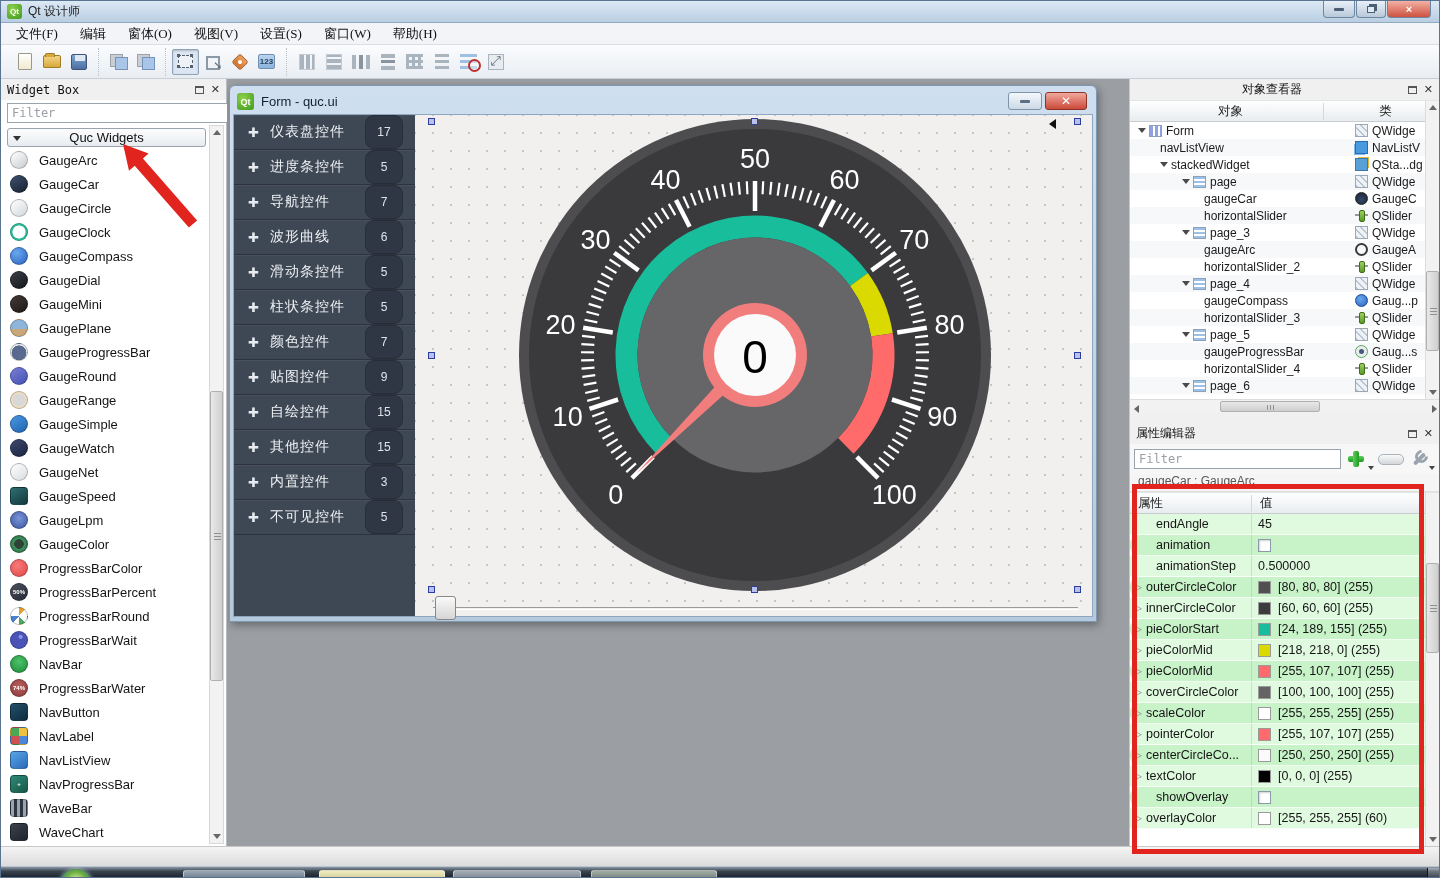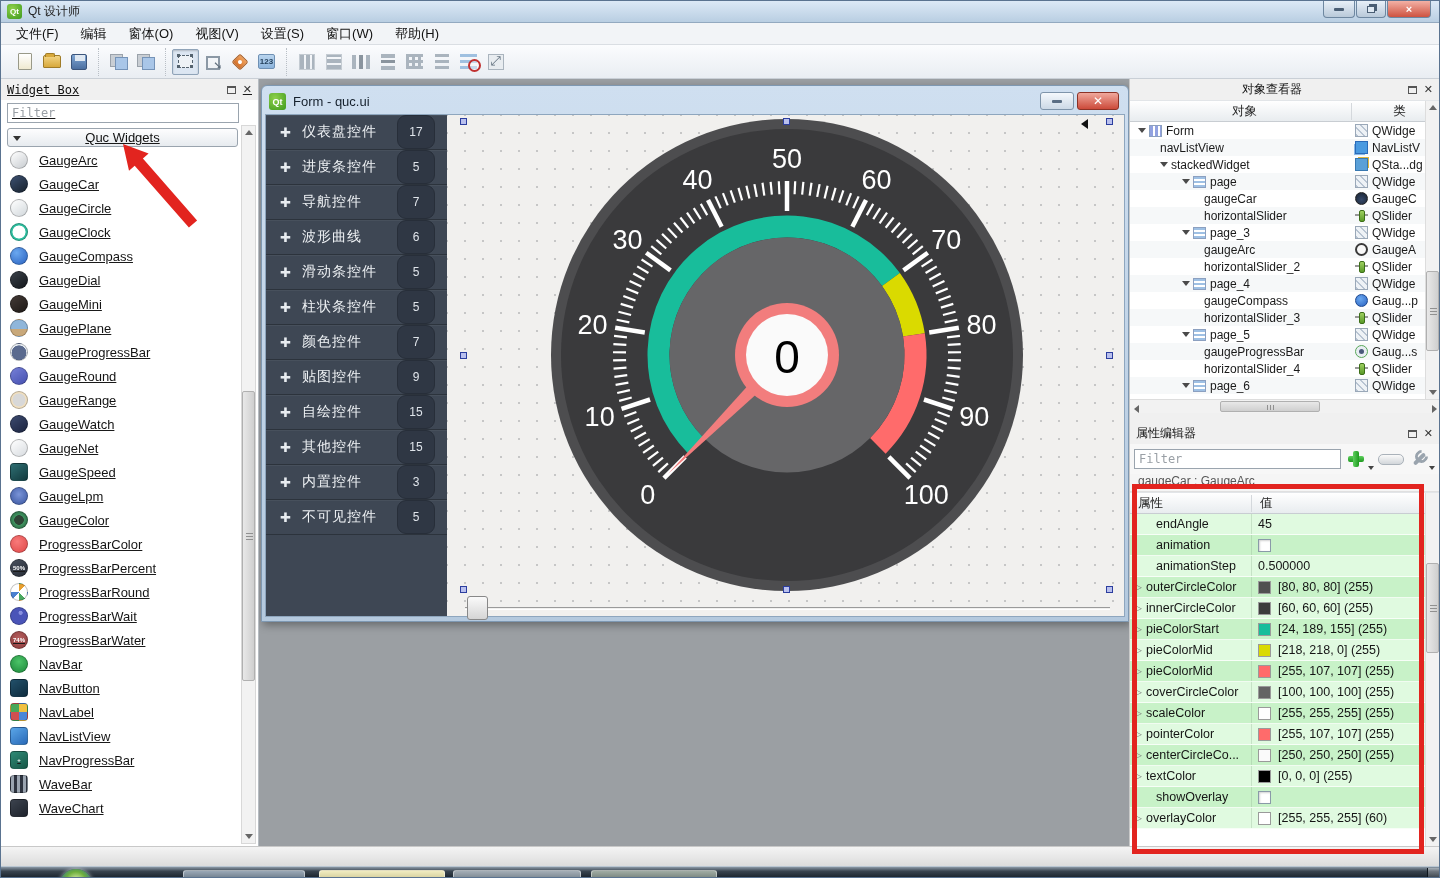--- a/index.html
+++ b/index.html
@@ -16,21 +16,21 @@
   .win-btns{position:absolute;top:0;right:8px;display:flex;}
   .wbtn{height:17px;border:1px solid #6e87a0;border-top:none;border-radius:0 0 4px 4px;
         background:linear-gradient(#e8f0f8,#b9c9d9);display:flex;align-items:center;justify-content:center;
         margin-left:1px;color:#33465c;font-size:11px;}
   .wbtn.min{width:32px;} .wbtn.rest{width:30px;} 
   .wbtn.close{width:44px;background:linear-gradient(#f3b1a5,#ce5240);color:#fff;font-weight:bold;}
   .minbar{width:10px;height:3px;background:#4a5e74;border-radius:1px;}
   .restsq{width:8px;height:7px;border:1px solid #4a5e74;background:#dfe9f2;box-shadow:2px -2px 0 -0px #4a5e74;}
   
   .menubar{height:22px;background:#f2f4f7;display:flex;align-items:center;border-bottom:1px solid #dadee3;padding-left:4px;}
-  .menu-item{font-size:13px;padding:2px 11px;color:#111;}
+  .menu-item{font-size:13px;padding:2px 11px;color:#111;font-family:Liberation Serif, serif;}
   
   .toolbar{height:34px;background:linear-gradient(#fbfcfe,#e9edf2);border-bottom:1px solid #c9cfd6;
            display:flex;align-items:center;padding-left:4px;}
   .tgroup{display:flex;align-items:center;padding:0 6px;border-left:1px dotted #b9bfc6;height:28px;}
   .tgroup:first-child{border-left:none;}
   .tbtn{width:27px;height:26px;display:flex;align-items:center;justify-content:center;border:1px solid transparent;border-radius:2px;}
   .tbtn.sel{border:1px solid #8fa3b8;background:#dce6f2;box-shadow:inset 0 1px 2px rgba(0,0,0,.2);}
   .ic{display:block;}
   .ic-new{width:14px;height:17px;background:linear-gradient(#fff,#f0ead0);border:1px solid #998;border-radius:1px;}
   .ic-open{width:18px;height:13px;background:linear-gradient(#f2d484,#d8a93c);border:1px solid #a07c28;border-radius:2px 2px 1px 1px;position:relative;}
@@ -54,21 +54,21 @@
   .ic-sv{width:14px;height:16px;background:linear-gradient(0deg,#aab4be 0 4px,transparent 4px 7px,#8a949e 7px 10px,transparent 10px 12px,#aab4be 12px);}
   .ic-grid{width:17px;height:15px;background:repeating-linear-gradient(90deg,#aab4be 0 3px,transparent 3px 6px),repeating-linear-gradient(0deg,#aab4be 0 3px,transparent 3px 6px);}
   .ic-form{width:14px;height:15px;background:repeating-linear-gradient(0deg,#aab4be 0 3px,transparent 3px 6px);}
   .ic-break{width:17px;height:15px;background:repeating-linear-gradient(0deg,#9fc0e0 0 3px,transparent 3px 6px);position:relative;}
   .ic-break::after{content:"";position:absolute;right:-4px;bottom:-3px;width:9px;height:9px;border:2px solid #c03030;border-radius:50%;background:rgba(255,255,255,.4);}
   .ic-adjust{width:16px;height:16px;border:1px solid #aab4be;position:relative;background:#e8ecf0;}
   .ic-adjust::after{content:"⤢";position:absolute;left:2px;top:-2px;font-size:13px;color:#5f6e7c;}
   
   .main-row{display:flex;height:767px;position:relative;}
   
-  .widgetbox{width:258px;background:#fff;border-right:1px solid #b6bcc2;position:relative;display:flex;flex-direction:column;text-decoration:underline;}
+  .widgetbox{width:226px;background:#fff;border-right:1px solid #b6bcc2;position:relative;display:flex;flex-direction:column;}
   .dock-head{height:21px;background:#f0f0f0;display:flex;align-items:center;padding:0 6px;flex:none;}
   .dock-title{font-family:"DejaVu Sans Mono","Liberation Mono",monospace;font-size:12px;color:#111;flex:1;}
   .dk-float{width:9px;height:8px;border:1px solid #555;border-top:2px solid #555;margin-right:7px;}
   .dk-close{font-size:11px;color:#333;font-weight:bold;line-height:1;}
   .filter-input{margin:3px 6px;height:20px;border:1px solid #9aa4ae;font-family:"DejaVu Sans Mono","Liberation Mono",monospace;font-size:12px;padding:0 4px;flex:none;width:232px;}
   .filter-input::placeholder{color:#9aa0a6;}
   .cat-bar{margin:2px 20px 1px 6px;height:19px;border:1px solid #9aa4ae;border-radius:3px;
            background:linear-gradient(#fdfdfe,#e7ebef);display:flex;align-items:center;justify-content:center;position:relative;flex:none;}
   .cat-arrow{position:absolute;left:5px;top:7px;width:0;height:0;border-left:4px solid transparent;border-right:4px solid transparent;border-top:5px solid #333;}
   .cat-label{font-size:13px;color:#111;}
@@ -111,21 +111,21 @@
   .handle{position:absolute;width:7px;height:7px;background:#b9c0ee;border:1px solid #2c3e9e;}
   .slider-groove{position:absolute;left:18px;right:14px;top:492px;height:3px;border-top:1px solid #9a9a9a;border-bottom:1px solid #fff;}
   .slider-handle{position:absolute;left:20px;top:481px;width:21px;height:24px;background:linear-gradient(#fafafa,#d5d5d5);
                  border:1px solid #888;border-radius:3px;}
   .canvas-arrow{position:absolute;left:634px;top:4px;width:0;height:0;border-top:5px solid transparent;border-bottom:5px solid transparent;border-right:7px solid #111;}
   
   .rightcol{width:310px;flex:none;background:#f0f0f0;display:flex;flex-direction:column;border-left:1px solid #c8c8c8;}
   .inspector{height:334px;background:#fff;position:relative;display:flex;flex-direction:column;text-align:center;}
   .col-head{height:22px;background:linear-gradient(#ffffff,#e8ecef);border-bottom:1px solid #c8cdd2;border-top:1px solid #e2e5e8;
             display:flex;align-items:center;font-size:12.5px;color:#222;position:relative;flex:none;}
-  .col-head .c1{padding-left:8px;width:222px;border-right:1px solid #d4d8dc;}
+  .col-head .c1{padding-left:8px;width:194px;border-right:1px solid #d4d8dc;}
   .col-head .c2{padding-left:8px;flex:1;}
   .insp-rows{flex:1;overflow:hidden;position:relative;}
   .irow{height:17px;display:flex;align-items:center;font-size:12px;position:relative;}
   .irow:nth-child(even){background:#f6f8f9;}
   .iexp{width:0;height:0;border-left:4px solid transparent;border-right:4px solid transparent;border-top:5px solid #4a4a4a;margin-right:3px;flex:none;}
   .nicon{width:13px;height:12px;margin-right:4px;flex:none;border:1px solid #8ca0c0;}
   .nicon.form{background:repeating-linear-gradient(90deg,#92a2e0 0 3px,#fff 3px 5px);}
   .nicon.page{background:repeating-linear-gradient(0deg,#9ec0e4 0 2px,#fff 2px 4px);}
   .iname{white-space:nowrap;}
   .icls{position:absolute;left:225px;display:flex;align-items:center;white-space:nowrap;}
@@ -156,21 +156,21 @@
   .btn-dd{width:0;height:0;border-left:3px solid transparent;border-right:3px solid transparent;border-top:4px solid #444;align-self:flex-end;margin:0 0 4px -4px;}
   .btn-blank{width:26px;height:11px;border:1px solid #aab2ba;border-radius:5px;background:linear-gradient(#fafafa,#d2d6da);}
   .btn-wrench{width:22px;height:22px;position:relative;}
   .btn-wrench::before{content:"";position:absolute;left:4px;top:9px;width:15px;height:4px;background:#9aa4ae;border-radius:2px;transform:rotate(-45deg);}
   .btn-wrench::after{content:"";position:absolute;right:1px;top:2px;width:7px;height:7px;border:3px solid #9aa4ae;border-radius:50%;border-top-color:transparent;transform:rotate(45deg);}
   .obj-line{height:18px;background:#f5f5f5;border-bottom:1px solid #e0e0e0;font-size:12px;color:#555;padding-left:8px;overflow:hidden;flex:none;}
   .prop-colhead{height:22px;}
   .prop-colhead .c1{width:122px;}
   .prop-rows{flex:1;overflow:hidden;position:relative;}
   .pr{height:21px;display:flex;align-items:center;font-size:12.5px;position:relative;border-bottom:1px solid rgba(255,255,255,.75);}
-  .pr.lt{background:#e0fae0;} .pr.dk{background:#c8f2c8;}
+  .pr.lt{background:#e0fae0;} .pr.dk{background:#c8f2c8;border-radius:9px;}
   .pr::after{content:"";position:absolute;left:121px;top:0;bottom:0;width:1px;background:rgba(150,180,150,.35);}
   .pexp{width:11px;margin-left:5px;color:#777;font-size:9px;flex:none;}
   .pname{margin-left:10px;white-space:nowrap;color:#151515;}
   .pr .pexp + .pname{margin-left:0;}
   .pvalcell{position:absolute;left:128px;display:flex;align-items:center;}
   .swatch{width:13px;height:13px;border:1px solid #9a9a9a;margin-right:7px;flex:none;}
   .pval{white-space:nowrap;color:#151515;}
   .cb{width:13px;height:13px;background:#fff;border:1px solid #8a9aa8;box-shadow:inset 1px 1px 2px rgba(0,0,0,.18);}
   .prop-vscroll{position:absolute;right:0;top:70px;bottom:0;width:14px;background:#f2f2f2;border-left:1px solid #ddd;}
   
@@ -328,20 +328,24 @@
           </div>
           <div class="wb-item">
             <span class="wicon circle" style="background: linear-gradient(145deg, rgb(118, 128, 216), rgb(70, 80, 176));"></span>
             <span class="wb-label">GaugeRound</span>
           </div>
           <div class="wb-item">
             <span class="wicon circle" style="background: radial-gradient(circle, rgb(216, 216, 216) 55%, rgb(240, 223, 192) 60%);"></span>
             <span class="wb-label">GaugeRange</span>
           </div>
           <div class="wb-item">
+            <span class="wicon circle" style="background: linear-gradient(145deg, rgb(74, 150, 228), rgb(31, 100, 174));"></span>
+            <span class="wb-label">GaugeSimple</span>
+          </div>
+          <div class="wb-item">
             <span class="wicon circle" style="background: linear-gradient(145deg, rgb(60, 74, 110), rgb(28, 36, 64));"></span>
             <span class="wb-label">GaugeWatch</span>
           </div>
           <div class="wb-item">
             <span class="wicon circle" style="background: linear-gradient(145deg, rgb(255, 255, 255), rgb(216, 220, 224));"></span>
             <span class="wb-label">GaugeNet</span>
           </div>
           <div class="wb-item">
             <span class="wicon square" style="background: linear-gradient(145deg, rgb(46, 110, 114), rgb(18, 58, 62));"></span>
             <span class="wb-label">GaugeSpeed</span>
@@ -364,26 +368,26 @@
           </div>
           <div class="wb-item">
             <span class="wicon circle" style="background: conic-gradient(rgb(232, 160, 48) 0deg, rgb(232, 160, 48) 12%, rgb(255, 255, 255) 12%, rgb(255, 255, 255) 38%, rgb(74, 168, 96) 38%, rgb(74, 168, 96) 50%, rgb(255, 255, 255) 50%, rgb(255, 255, 255) 62%, rgb(74, 128, 208) 62%, rgb(74, 128, 208) 74%, rgb(255, 255, 255) 74%);"></span>
             <span class="wb-label">ProgressBarRound</span>
           </div>
           <div class="wb-item">
             <span class="wicon circle" style="background: radial-gradient(circle at 60% 30%, rgb(136, 144, 224) 12%, rgb(74, 84, 184) 16%);"></span>
             <span class="wb-label">ProgressBarWait</span>
           </div>
           <div class="wb-item">
+            <span class="wicon circle" style="background: radial-gradient(circle at 50% 35%, rgb(76, 196, 104), rgb(30, 138, 60));"></span>
+            <span class="wb-label">NavBar</span>
+          </div>
+          <div class="wb-item">
             <span class="wicon circle" style="background: radial-gradient(circle at 50% 40%, rgb(184, 96, 96), rgb(138, 58, 58));">74%</span>
             <span class="wb-label">ProgressBarWater</span>
-          </div>
-          <div class="wb-item">
-            <span class="wicon circle" style="background: radial-gradient(circle at 50% 35%, rgb(76, 196, 104), rgb(30, 138, 60));"></span>
-            <span class="wb-label">NavBar</span>
           </div>
           <div class="wb-item">
             <span class="wicon square" style="background: linear-gradient(145deg, rgb(34, 80, 106), rgb(14, 44, 62));"></span>
             <span class="wb-label">NavButton</span>
           </div>
           <div class="wb-item">
             <span class="wicon square" style="background: conic-gradient(rgb(240, 192, 64) 0deg, rgb(240, 192, 64) 25%, rgb(74, 134, 216) 25%, rgb(74, 134, 216) 50%, rgb(208, 80, 80) 50%, rgb(208, 80, 80) 75%, rgb(72, 168, 88) 75%);"></span>
             <span class="wb-label">NavLabel</span>
           </div>
           <div class="wb-item">

